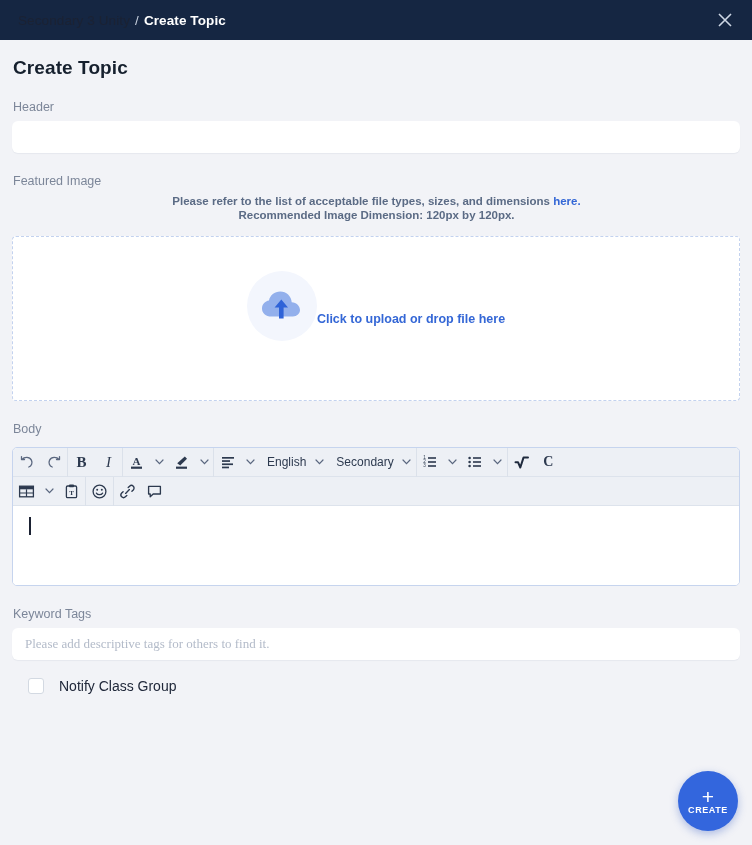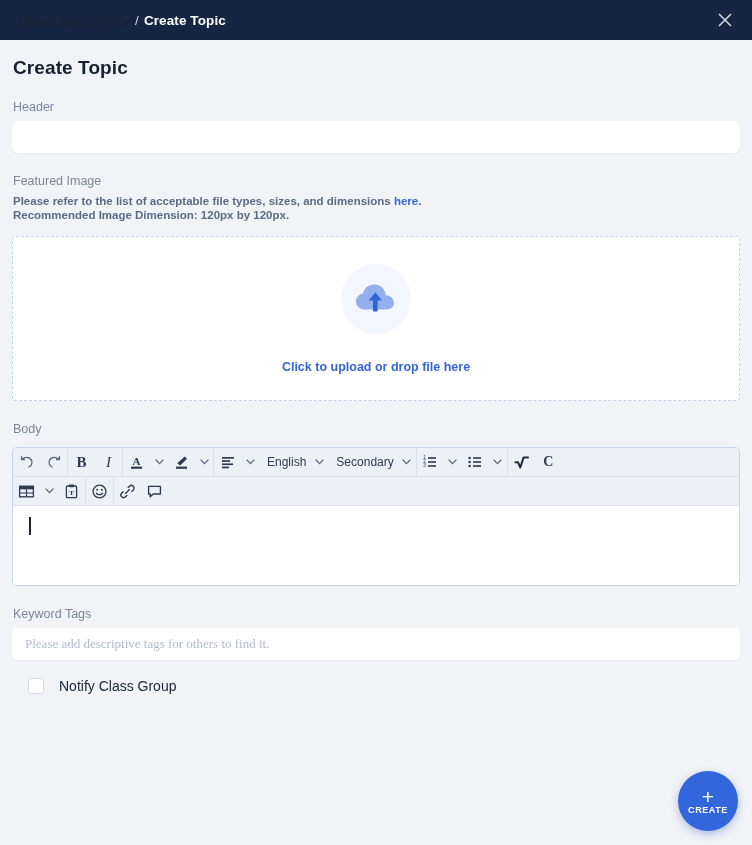--- a/index.html
+++ b/index.html
@@ -41,29 +41,29 @@
     width: 100%; height: 32px; border: none; border-radius: 6px;
     background: #ffffff; padding: 0 13px; font-size: 13px;
     font-family: Liberation Serif, serif; color: #1b2233;
     outline: none; box-shadow: 0 1px 1px rgba(20,35,70,.05);
   }
   .text-input::placeholder { color: #b3bbc9; }
 
   
   .note {
     margin: 6px 0 0 1px; font-size: 11.5px; font-weight: bold;
-    color: #5b6b85; line-height: 1.18;
+    color: #5b6b85; line-height: 1.18; text-align: center;
   }
   .note a { color: #3467d6; text-decoration: none; }
 
   
   .dropzone {
     margin-top: 14px; height: 165px; background: #ffffff;
     border: 1.5px dashed #c3d2ef; border-radius: 4px;
-    display: flex; flex-direction: column; align-items: center; justify-content: center;
+    display: flex; flex-direction: row; align-items: center; justify-content: center;
     cursor: pointer;
   }
   .cloud-wrap {
     width: 70px; height: 70px; border-radius: 50%; background: #f3f6fd;
     display: flex; align-items: center; justify-content: center;
     margin-bottom: 26px;
   }
   .dz-text { font-size: 12.5px; font-weight: bold; color: #3467d6; }
 
   

